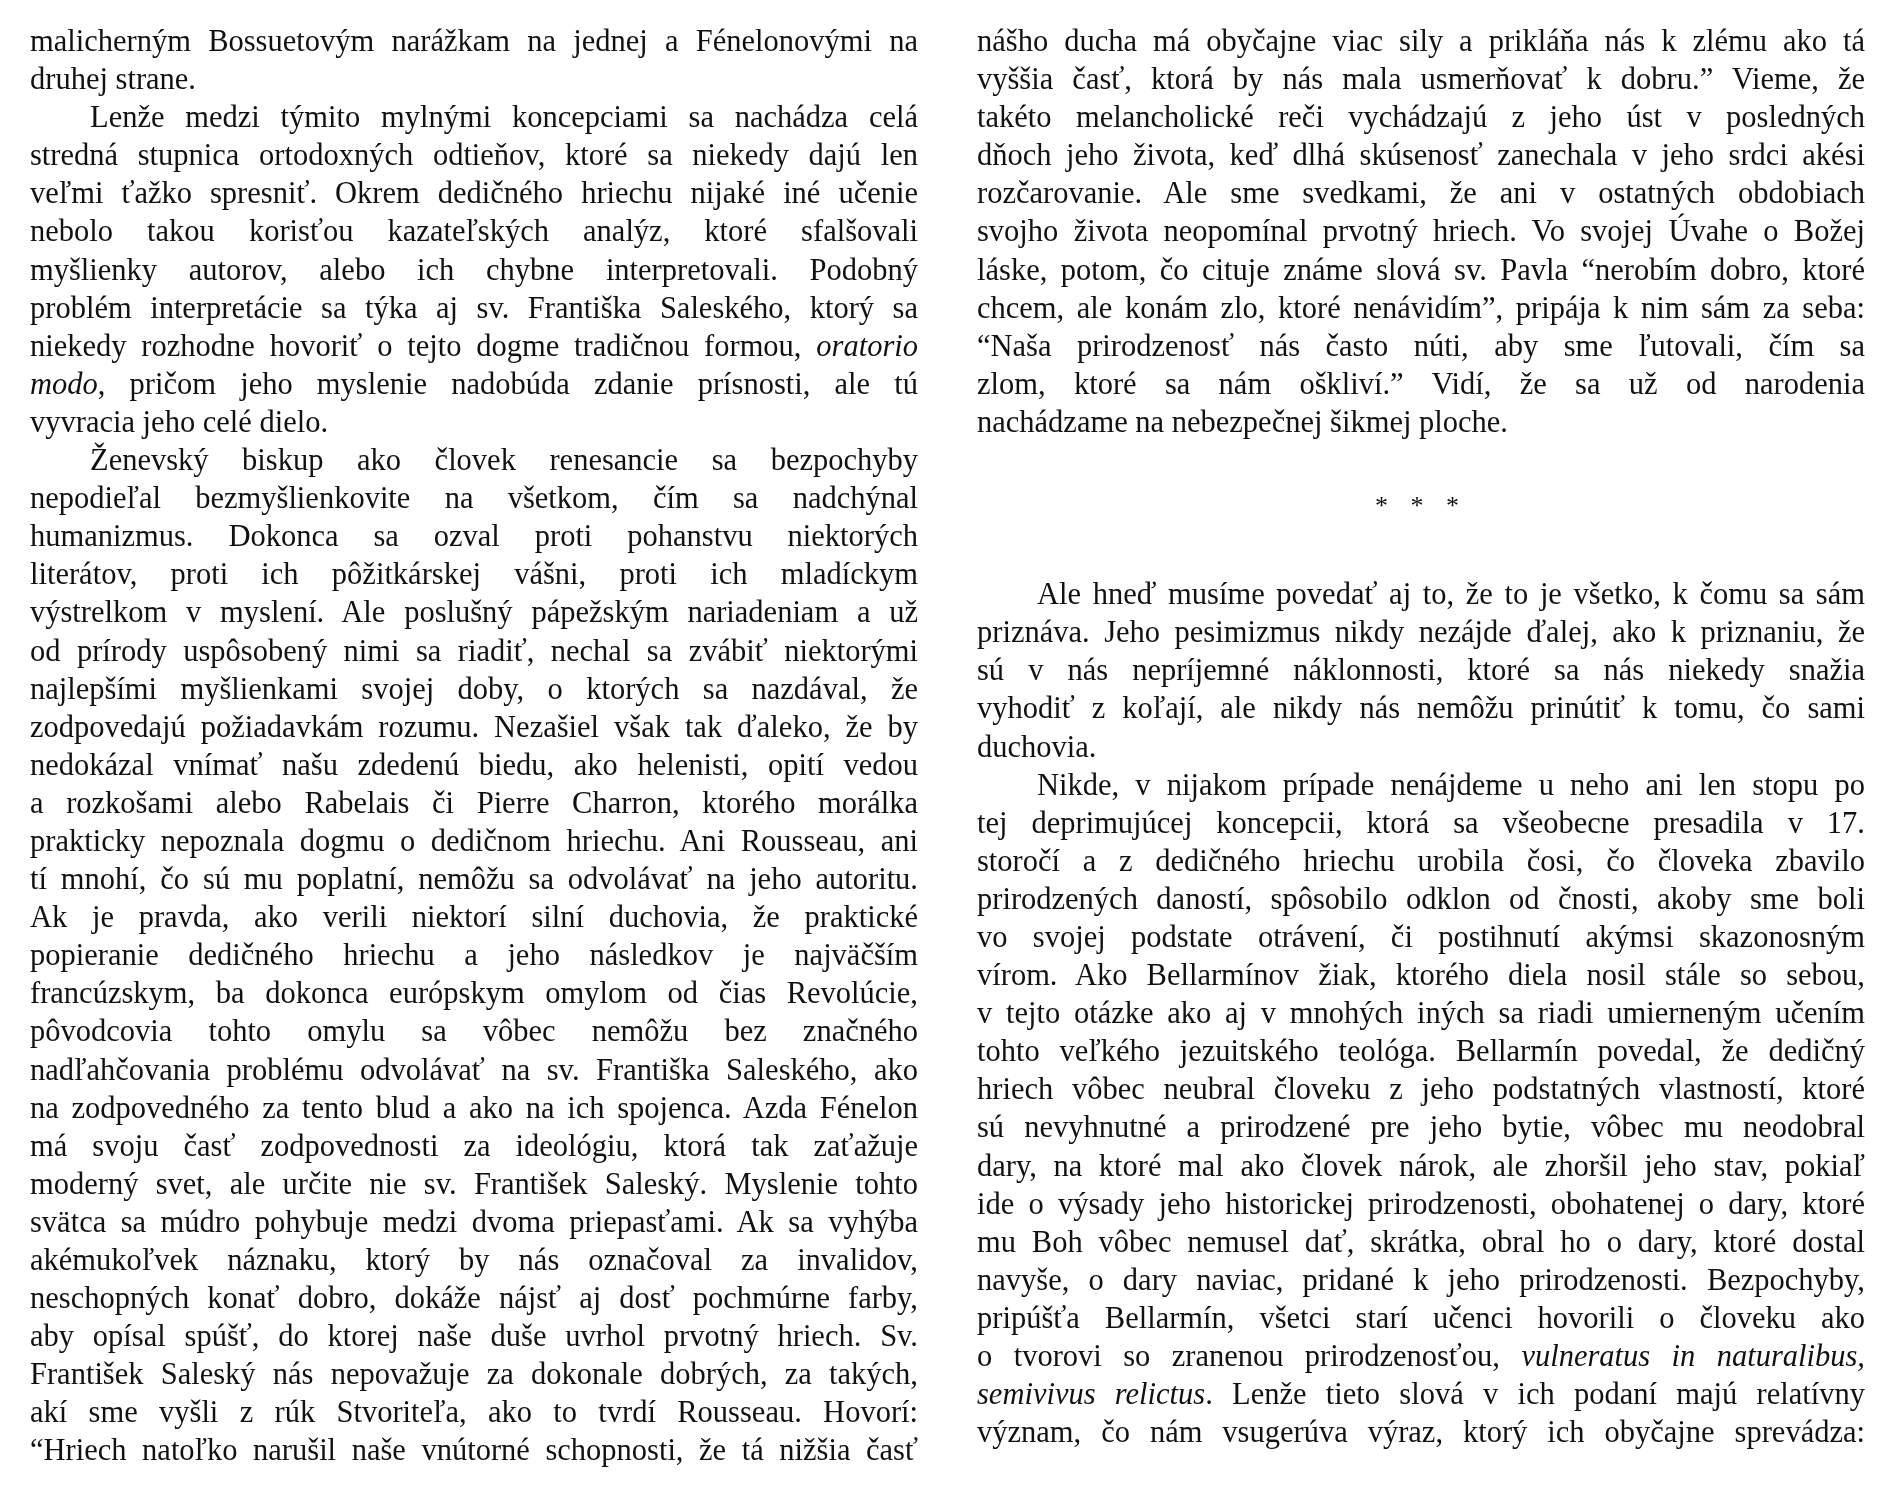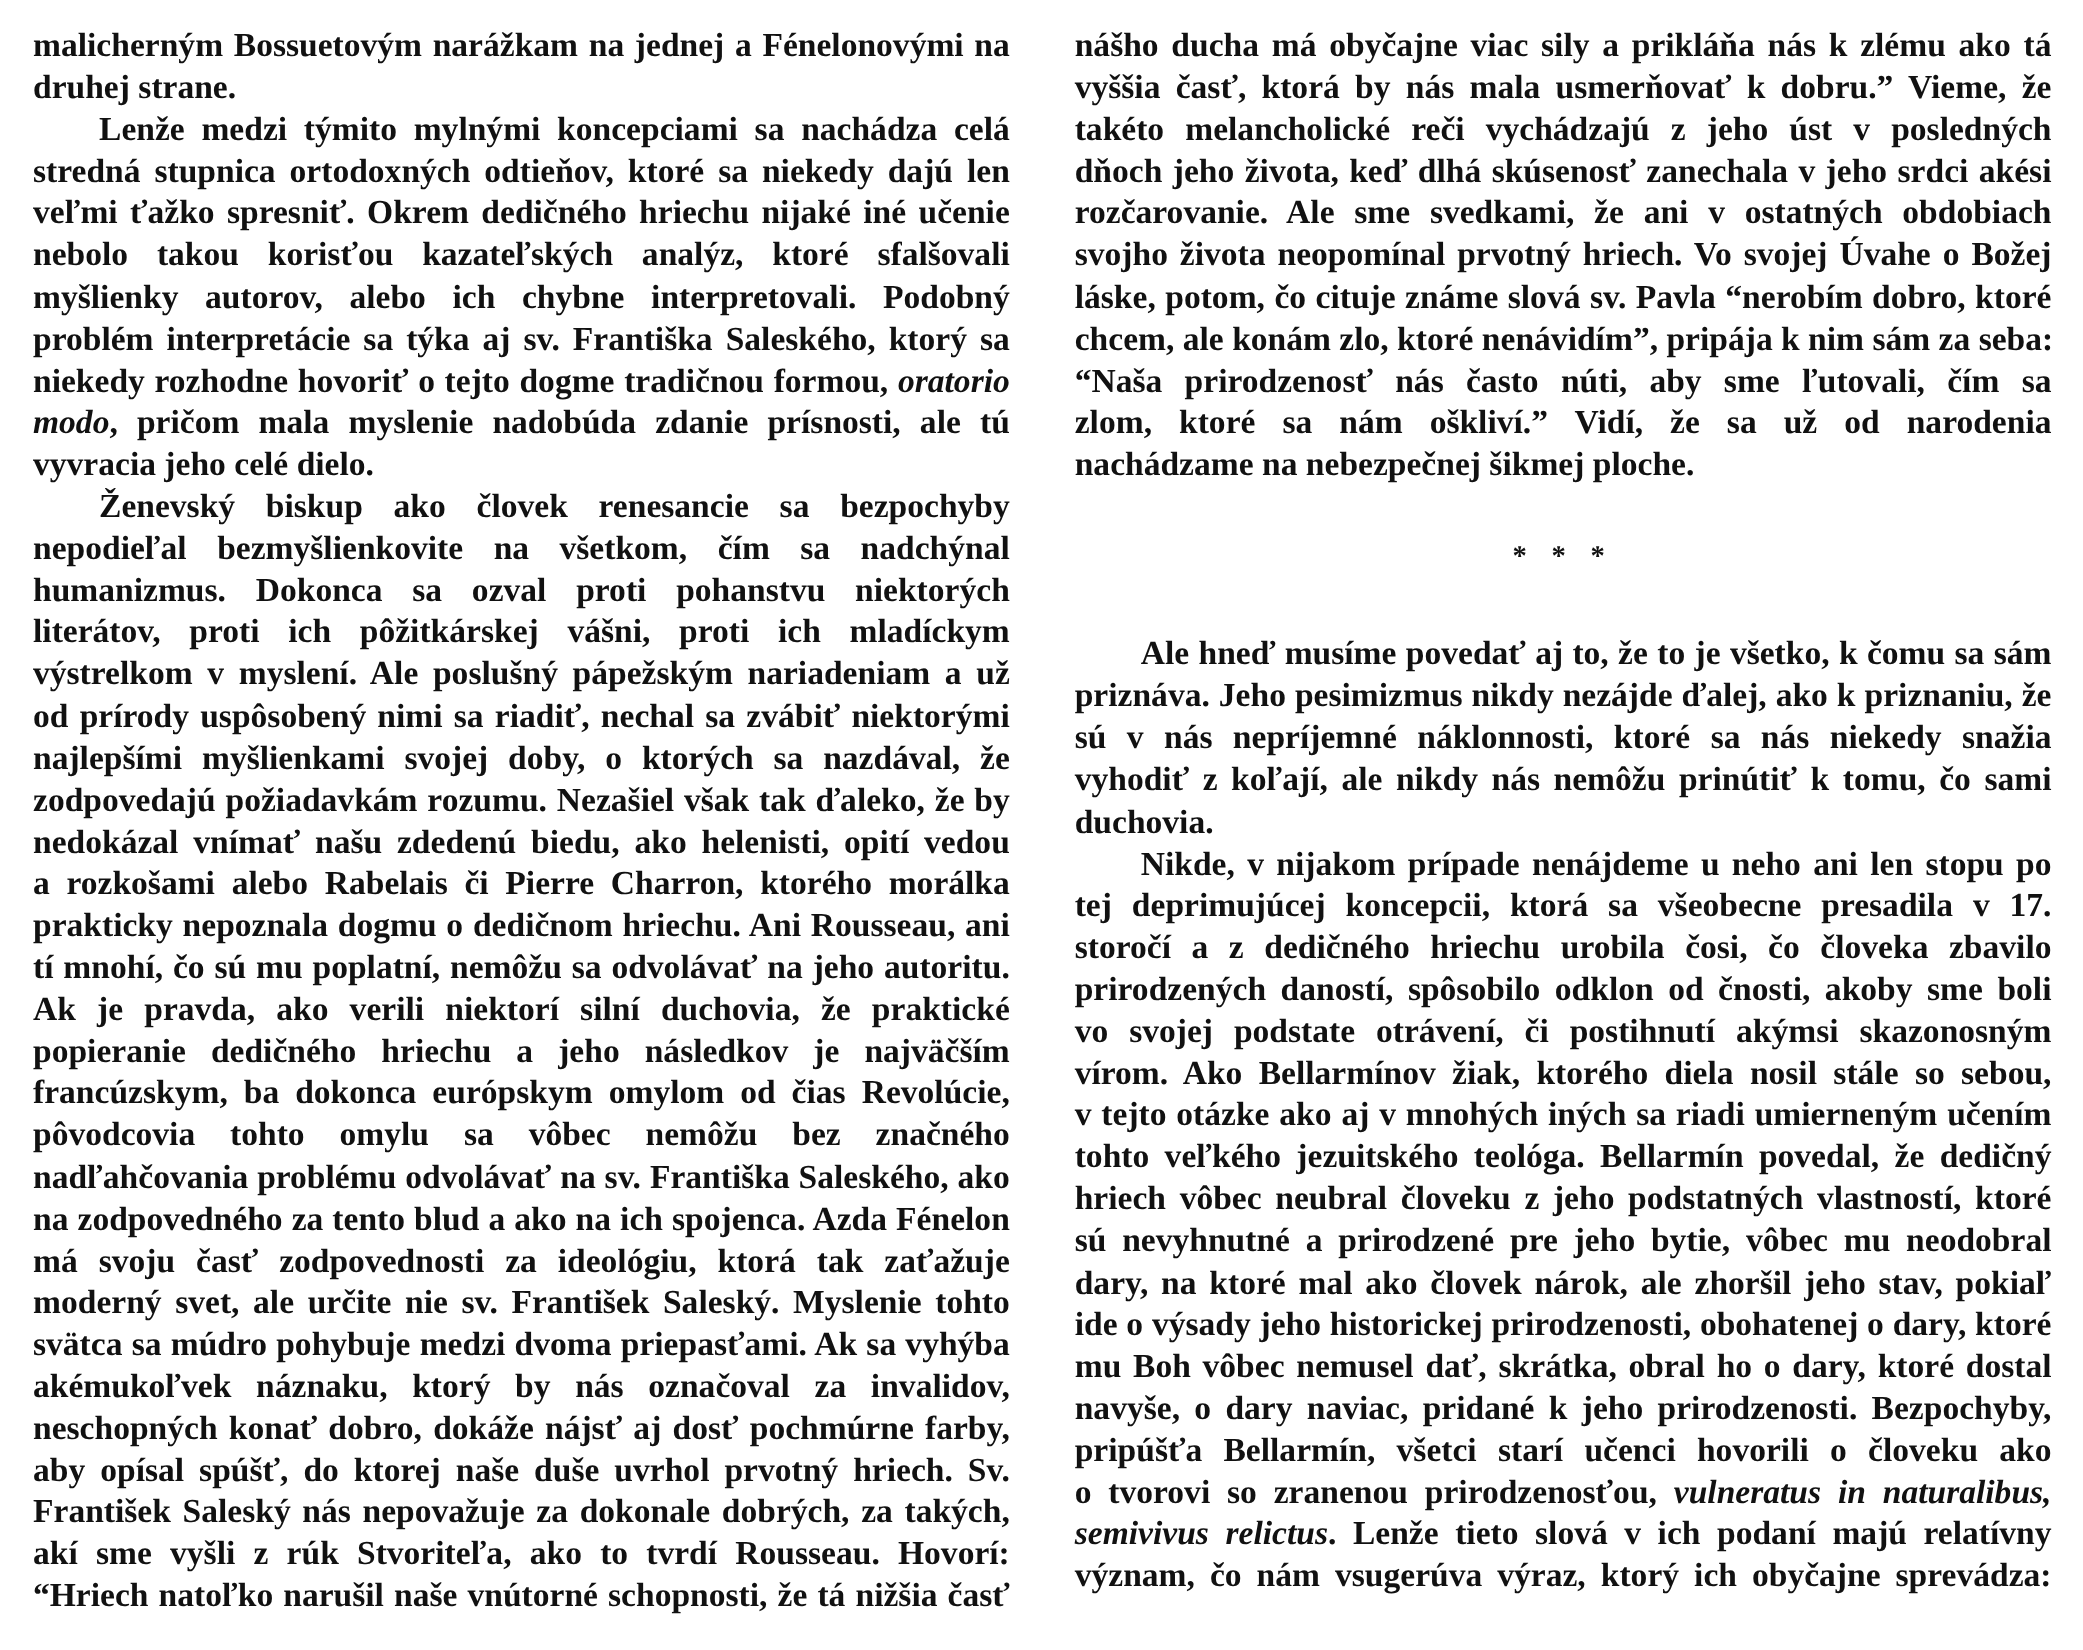--- a/index.html
+++ b/index.html
@@ -14,21 +14,20 @@
     overflow: hidden;
     font-family: "Liberation Serif", "DejaVu Serif", serif;
     color: #111111;
   }
   .page {
     position: absolute;
     left: 0; top: 0;
     width: 1894px;
     height: 1500px;
     background: #ffffff;
-    font-weight: bold;
   }
   .column {
     position: absolute;
     top: 22px;
   }
   .col-left  { left: 30px;  width: 888px; }
   .col-right { left: 977px; width: 888px; }
   .line {
     display: block;
     height: 38.1px;
@@ -65,21 +64,21 @@
   <div class="column col-left">
     <span class="line">malicherným Bossuetovým narážkam na jednej a Fénelonovými na</span>
     <span class="line last">druhej strane.</span>
     <span class="line indent">Lenže medzi týmito mylnými koncepciami sa nachádza celá</span>
     <span class="line">stredná stupnica ortodoxných odtieňov, ktoré sa niekedy dajú len</span>
     <span class="line">veľmi ťažko spresniť. Okrem dedičného hriechu nijaké iné učenie</span>
     <span class="line">nebolo takou korisťou kazateľských analýz, ktoré sfalšovali</span>
     <span class="line">myšlienky autorov, alebo ich chybne interpretovali. Podobný</span>
     <span class="line">problém interpretácie sa týka aj sv. Františka Saleského, ktorý sa</span>
     <span class="line"><span>niekedy rozhodne hovoriť o tejto dogme tradičnou formou,</span> <span class="it">oratorio</span></span>
-    <span class="line"><span class="it">modo</span><span>, pričom mala myslenie nadobúda zdanie prísnosti, ale tú</span></span>
+    <span class="line"><span class="it">modo</span><span>, pričom jeho myslenie nadobúda zdanie prísnosti, ale tú</span></span>
     <span class="line last">vyvracia jeho celé dielo.</span>
     <span class="line indent">Ženevský biskup ako človek renesancie sa bezpochyby</span>
     <span class="line">nepodieľal bezmyšlienkovite na všetkom, čím sa nadchýnal</span>
     <span class="line">humanizmus. Dokonca sa ozval proti pohanstvu niektorých</span>
     <span class="line">literátov, proti ich pôžitkárskej vášni, proti ich mladíckym</span>
     <span class="line">výstrelkom v myslení. Ale poslušný pápežským nariadeniam a už</span>
     <span class="line">od prírody uspôsobený nimi sa riadiť, nechal sa zvábiť niektorými</span>
     <span class="line">najlepšími myšlienkami svojej doby, o ktorých sa nazdával, že</span>
     <span class="line">zodpovedajú požiadavkám rozumu. Nezašiel však tak ďaleko, že by</span>
     <span class="line">nedokázal vnímať našu zdedenú biedu, ako helenisti, opití vedou</span>

